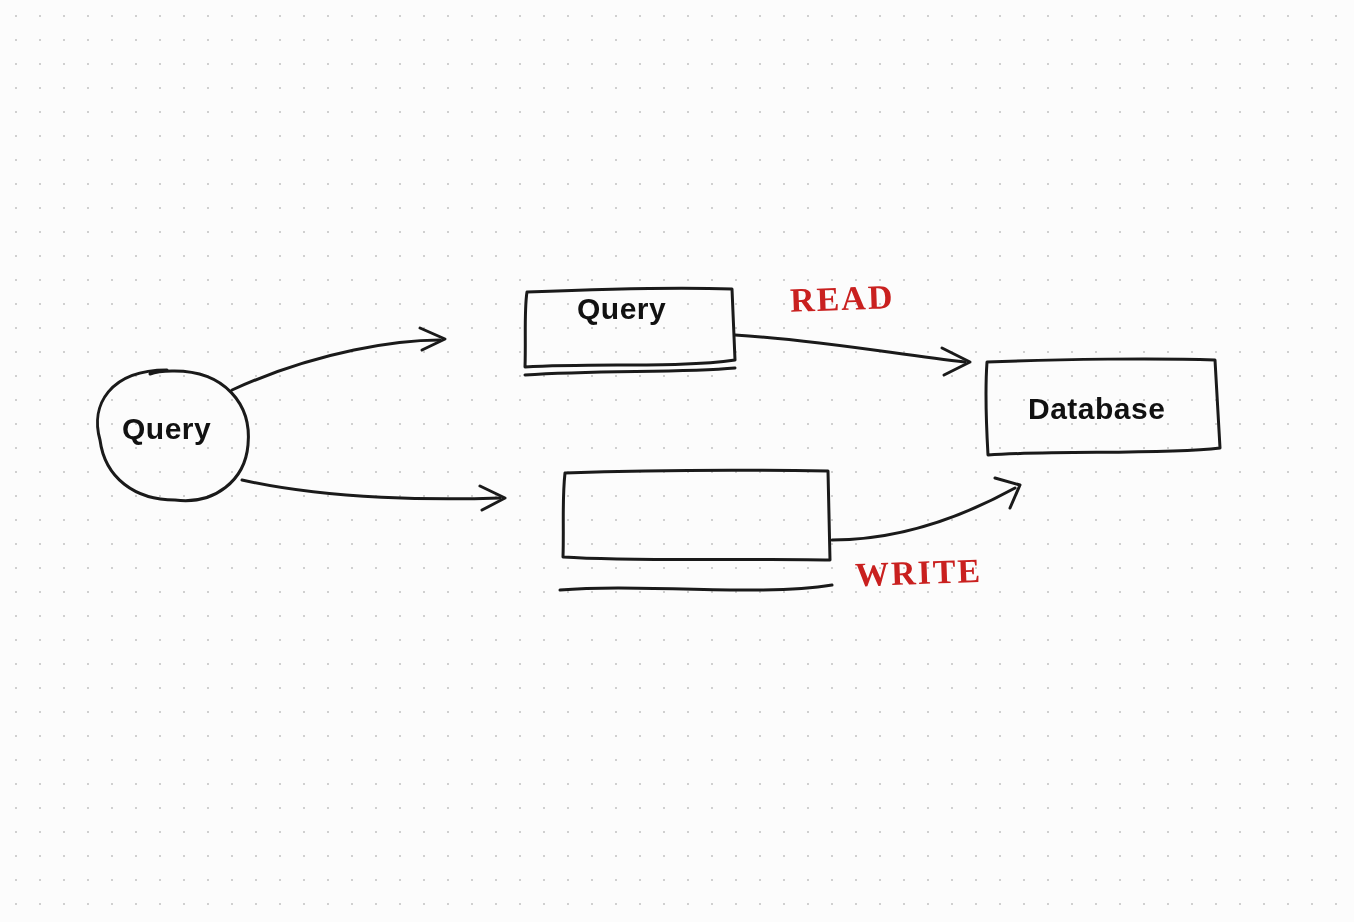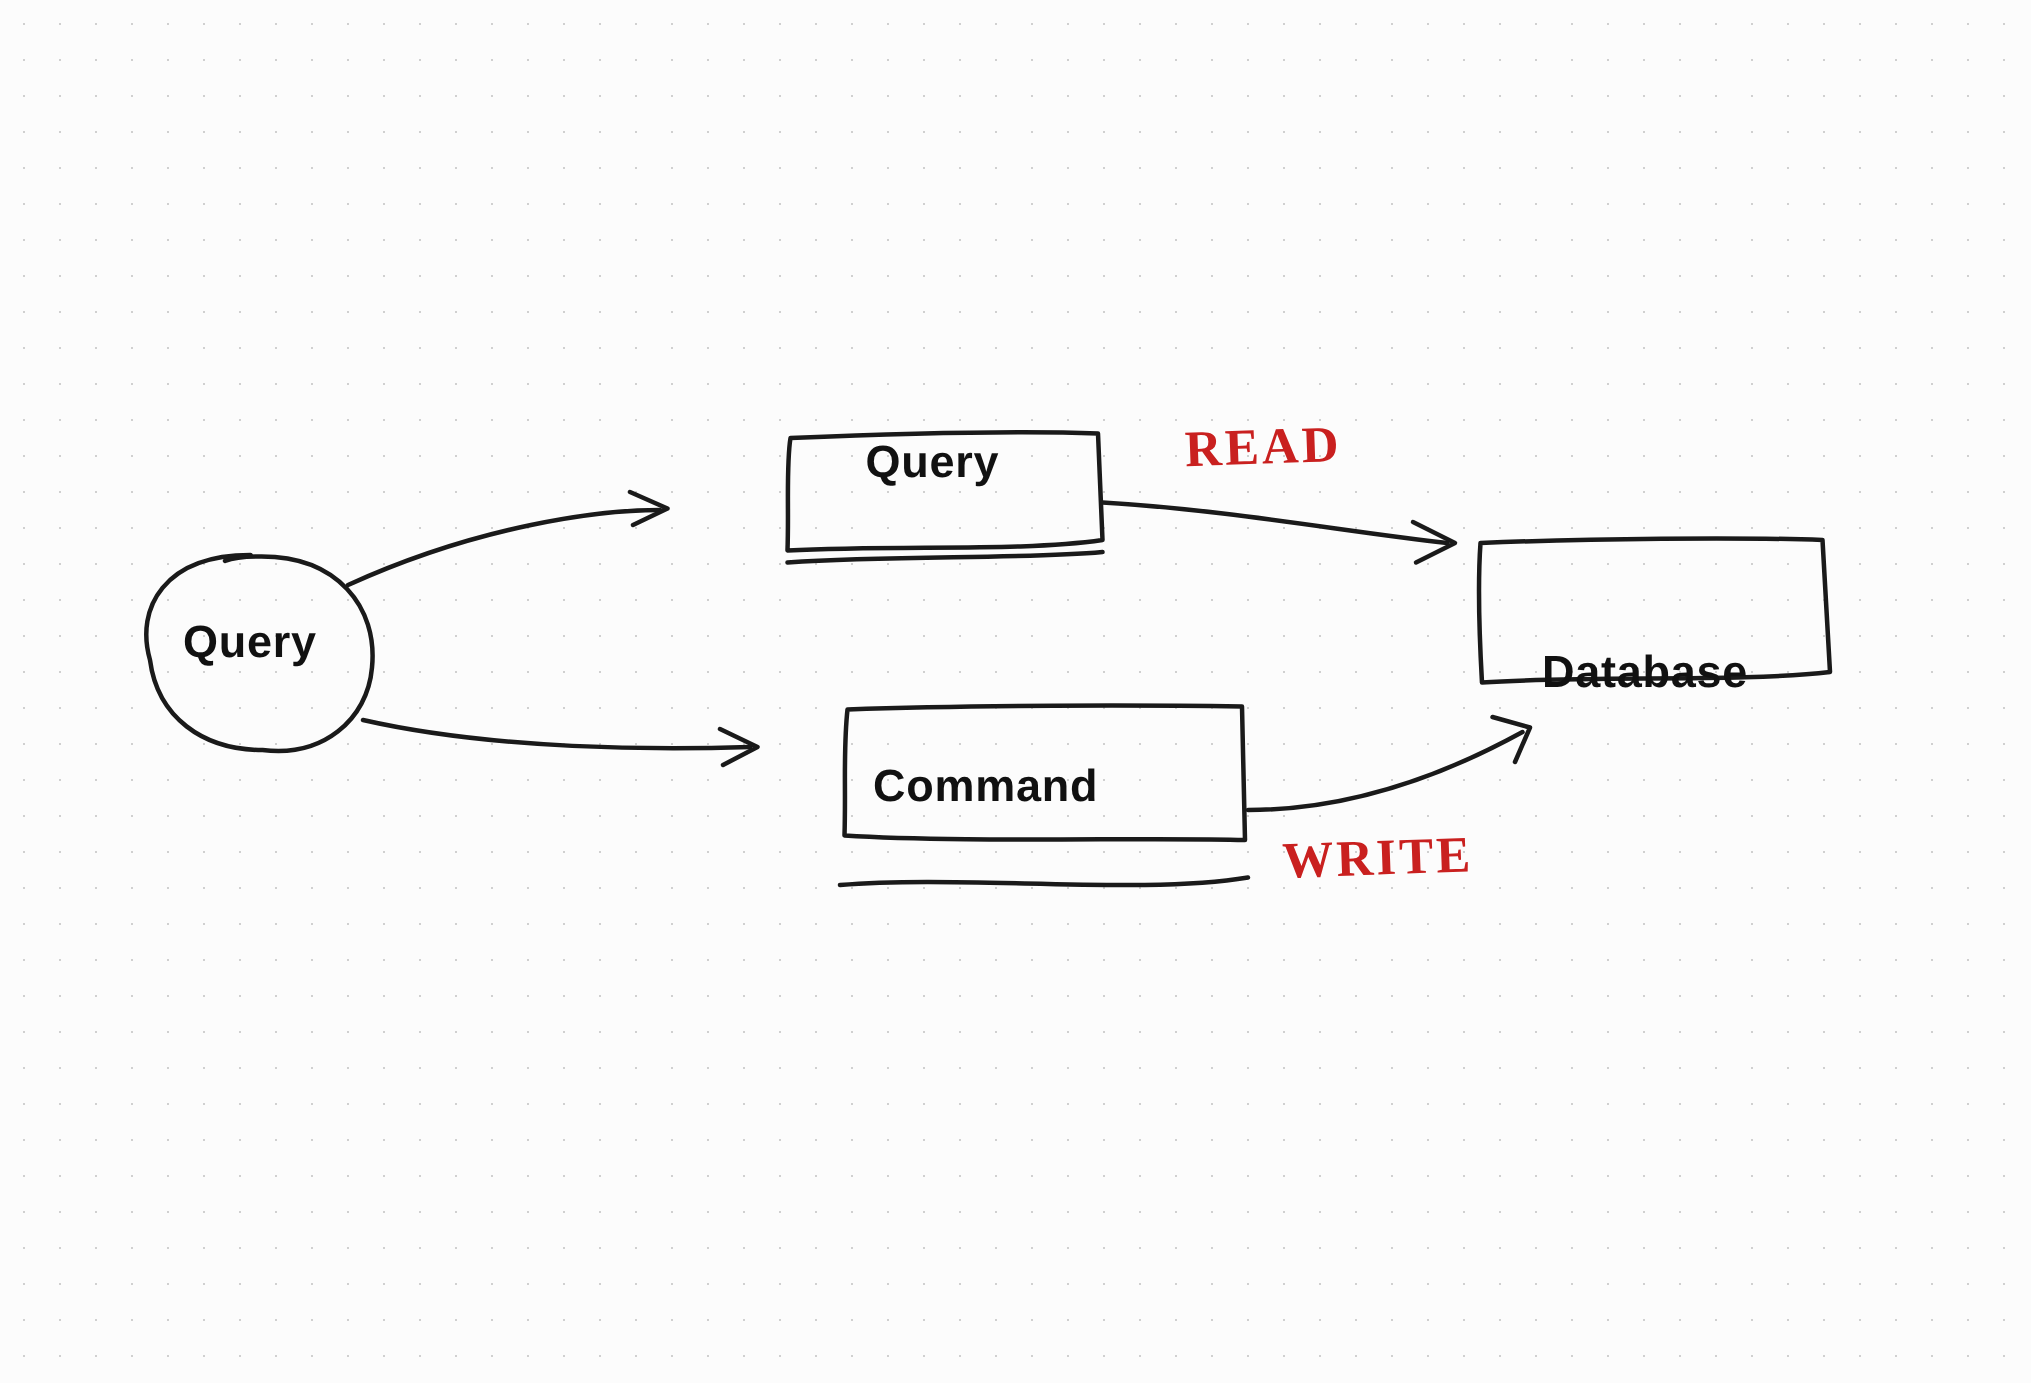--- a/index.html
+++ b/index.html
@@ -89,21 +89,20 @@
       <path d="M 832 540 C 910 540, 975 510, 1015 488"></path>
       <path d="M 995 478 L 1020 485 L 1010 508"></path>
 
     </g>
   </svg>
 
   <div class="node-label" style="left:122px; top:412px;">Query</div>
 
   <div class="node-label" style="left:577px; top:292px;">Query</div>
 
-  <div class="node-label" style="left:582px; top:508px;">Command</div>
 
-  <div class="node-label" style="left:1028px; top:392px;margin-top:40px;">Database</div>
+  <div class="node-label" style="left:1028px; top:392px;">Database</div>
 
   <div class="annotation" style="left:790px; top:280px;">READ</div>
 
   <div class="annotation" style="left:855px; top:554px;">WRITE</div>
 
 </div>
 
 </body></html>

